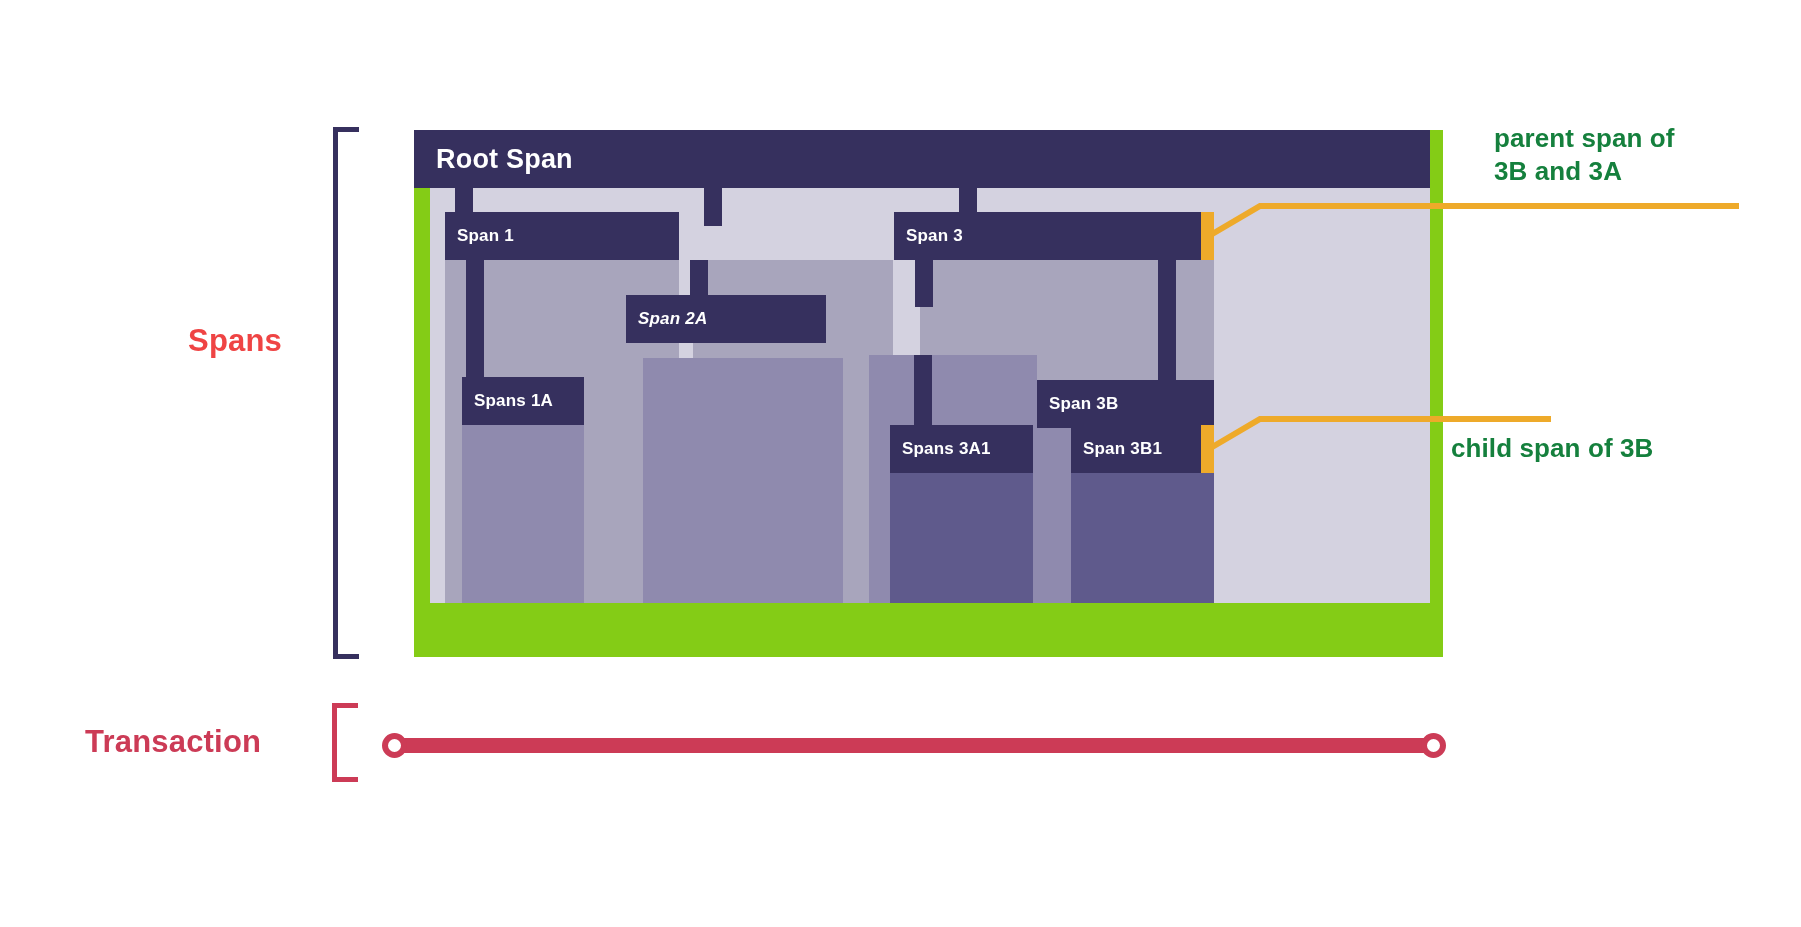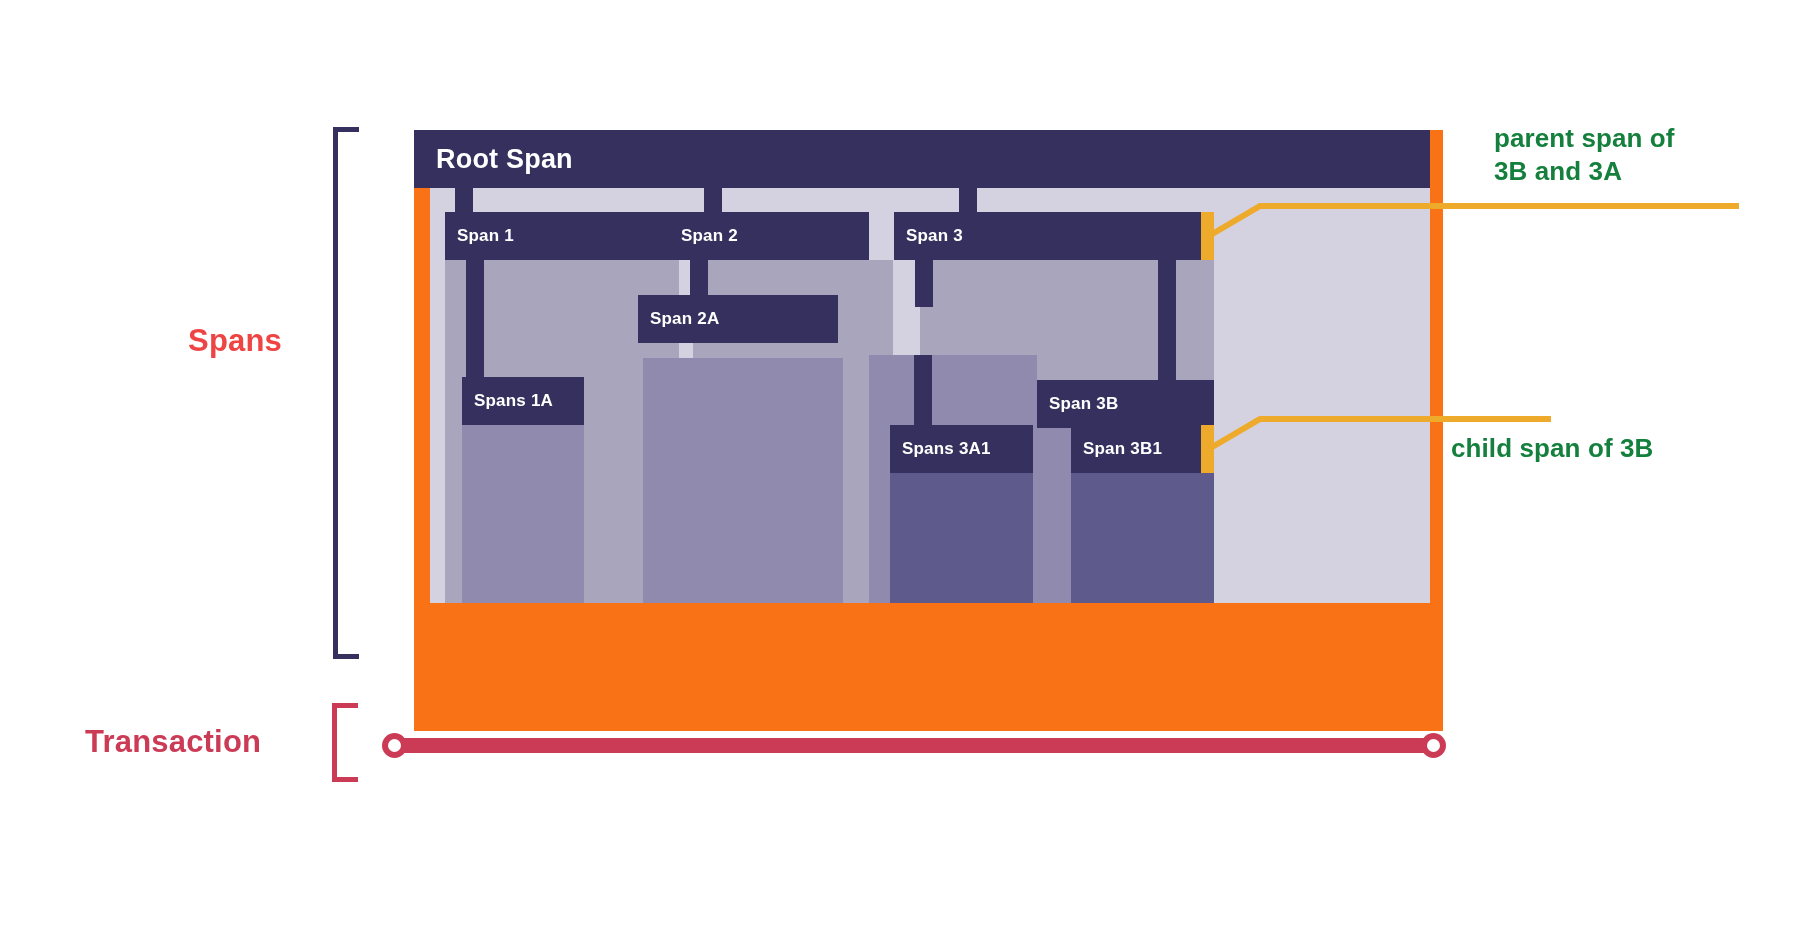--- a/index.html
+++ b/index.html
@@ -66,22 +66,22 @@
     height: 79px;
     color: #cc3b56;
   }
 
   
   #spans-plate {
     position: absolute;
     left: 414px;
     top: 130px;
     width: 1029px;
-    height: 601px;
-    background: #f97316;
+    height: 527px;
+    background: #84cc16;
   }
 
   
   .blk {
     position: absolute;
     box-sizing: border-box;
   }
   
   .fill-d1 { background: #d4d2e0; }
   .fill-d2 { background: #a8a5bc; }
@@ -198,29 +198,26 @@
     <div class="stem" style="left:52px; top:130px; width:18px; height:135px;"></div>
 
     <div class="blk fill-d3" style="left:48px; top:295px; width:122px; height:178px;"></div>
 
     <div class="bar" style="left:48px; top:247px; width:122px; height:48px;">
       <span>Spans 1A</span>
     </div>
 
     <div class="blk fill-d2" style="left:279px; top:130px; width:200px; height:343px;"></div>
 
-    <div class="bar" style="left:255px; top:82px; width:200px; height:48px;">
-      <span>Span 2</span>
-    </div>
 
     <div class="stem" style="left:276px; top:130px; width:18px; height:49px;"></div>
 
     <div class="blk fill-d3" style="left:229px; top:228px; width:200px; height:245px;"></div>
 
-    <div class="bar" style="left:224px; top:165px; width:200px; height:48px;">
+    <div class="bar" style="left:212px; top:165px; width:200px; height:48px;font-style:italic;">
       <span>Span 2A</span>
     </div>
 
     <div class="blk fill-d2" style="left:506px; top:130px; width:294px; height:343px;"></div>
 
     <div class="bar" style="left:480px; top:82px; width:320px; height:48px;">
       <span>Span 3</span>
     </div>
 
     <div class="marker" style="left:787px; top:82px; width:13px; height:48px;"></div>

